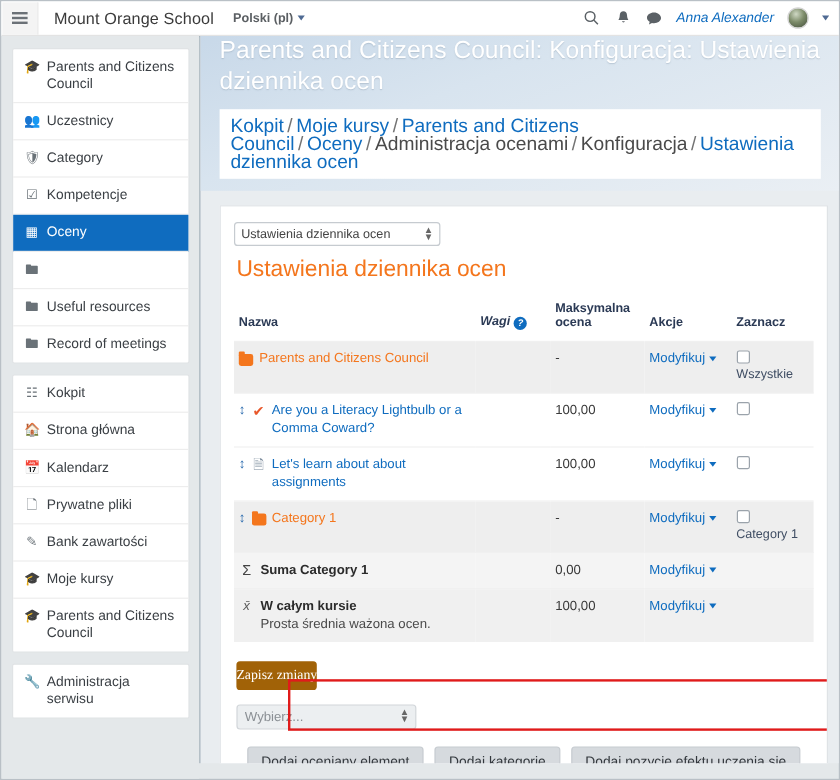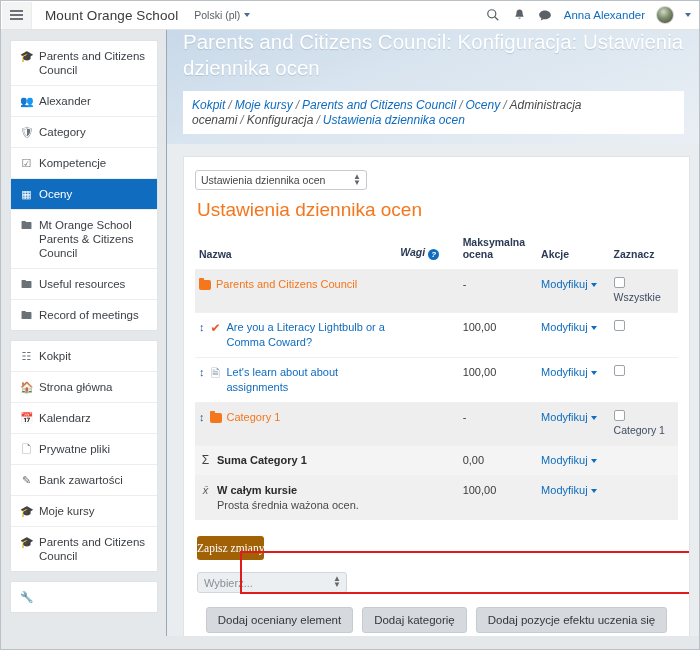--- a/index.html
+++ b/index.html
@@ -46,39 +46,40 @@
     margin-left: 13px;
     font-size: 13.5px;
     color: #3a3a3a;
     letter-spacing: .1px;
   }
   .lang {
     margin-left: 16px;
     font-size: 10.5px;
     color: #5b5f63;
     cursor: pointer;
-    display:flex; align-items:center; gap:4px;
+    display:flex; align-items:center; gap:4px;font-weight:bold;
   }
   .caret {
     width: 0; height: 0;
     border-left: 3.5px solid transparent;
     border-right: 3.5px solid transparent;
     border-top: 4px solid #4f6a93;
     display: inline-block;
   }
   .nav-right {
     margin-left: auto;
     display: flex; align-items: center;
     gap: 11px;
     padding-right: 10px;
   }
   .nav-ico { width: 15px; height: 15px; cursor: pointer; display:flex;align-items:center;justify-content:center; }
   .username {
     font-size: 11.5px; color: #0f6cbf; cursor: pointer;
     white-space: nowrap;
+    font-style: italic;
   }
   .avatar {
     width: 18px; height: 18px; border-radius: 50%;
     background: radial-gradient(circle at 40% 30%, #cfd8c4 0%, #7d8c6a 45%, #3f4a38 100%);
     border: 1px solid #d5d5d5;
     cursor: pointer;
   }
 
   
   .sidebar {
@@ -136,24 +137,23 @@
     font-size: 20.5px;
     color: #ffffff;
     font-weight: normal;
     line-height: 26px;
     text-shadow: 0 1px 1px rgba(120,140,160,.35);
     margin: 0 0 10px 0;
   }
   .breadcrumb {
     background: #ffffff;
     padding: 7px 9px 6px 9px;
-    font-size: 12px;
+    font-size: 16px;
     line-height: 15px;
     color: #4a4a4a;
-    font-style: italic;
   }
   .breadcrumb a { color: #0f6cbf; text-decoration: none; cursor: pointer; }
   .breadcrumb .sep { color: #737373; margin: 0 3px; }
   .breadcrumb .cur { color: #4a4a4a; }
 
   
   .card {
     background: #ffffff;
     margin: 12px 10px 0 16px;
     border: 1px solid #dfe3e6;
@@ -365,37 +365,36 @@
 
   <div class="sidebar">
 
     <div class="nav-block">
       <div class="nav-item">
         <span class="ni">🎓</span>
         <span class="nl">Parents and Citizens Council</span>
       </div>
       <div class="nav-item">
         <span class="ni">👥</span>
-        <span class="nl">Alexander</span>
+        <span class="nl">Uczestnicy</span>
       </div>
       <div class="nav-item">
         <span class="ni">🛡</span>
         <span class="nl">Category</span>
       </div>
       <div class="nav-item">
         <span class="ni">☑</span>
         <span class="nl">Kompetencje</span>
       </div>
       <div class="nav-item active">
         <span class="ni">▦</span>
         <span class="nl">Oceny</span>
       </div>
       <div class="nav-item">
         <span class="ni">🖿</span>
-        <span class="nl">Mt Orange School Parents &amp; Citizens Council</span>
       </div>
       <div class="nav-item">
         <span class="ni">🖿</span>
         <span class="nl">Useful resources</span>
       </div>
       <div class="nav-item">
         <span class="ni">🖿</span>
         <span class="nl">Record of meetings</span>
       </div>
     </div>
@@ -427,20 +426,21 @@
       </div>
       <div class="nav-item">
         <span class="ni">🎓</span>
         <span class="nl">Parents and Citizens Council</span>
       </div>
     </div>
 
     <div class="nav-block">
       <div class="nav-item">
         <span class="ni">🔧</span>
+        <span class="nl">Administracja serwisu</span>
       </div>
     </div>
   </div>
 
   <div class="main">
 
     <div class="page-header">
       <h1 class="page-title">Parents and Citizens Council: Konfiguracja: Ustawienia dziennika ocen</h1>
       <div class="breadcrumb">
         <a>Kokpit</a><span class="sep">/</span><a>Moje kursy</a><span class="sep">/</span><a>Parents and Citizens Council</a><span class="sep">/</span><a>Oceny</a><span class="sep">/</span><span class="cur">Administracja ocenami</span><span class="sep">/</span><span class="cur">Konfiguracja</span><span class="sep">/</span><a>Ustawienia dziennika ocen</a>

